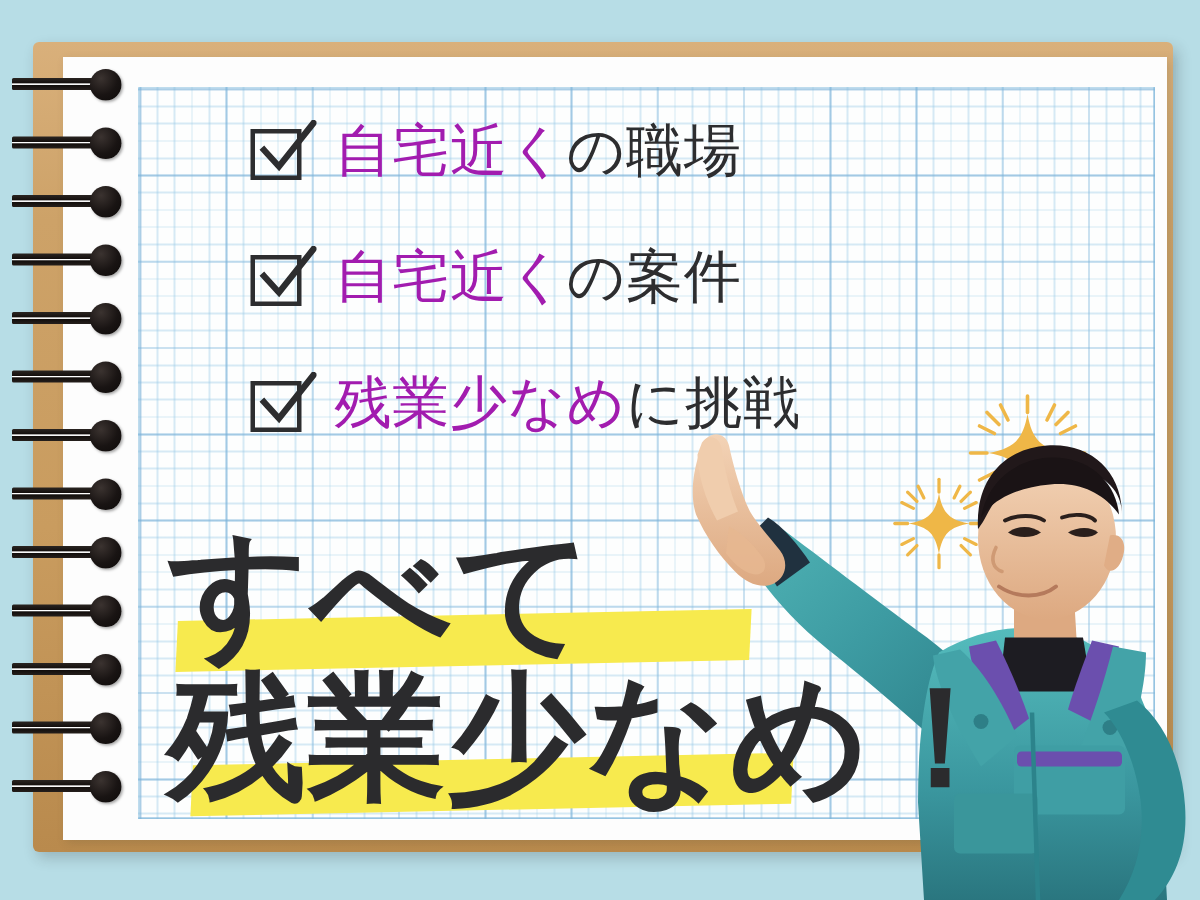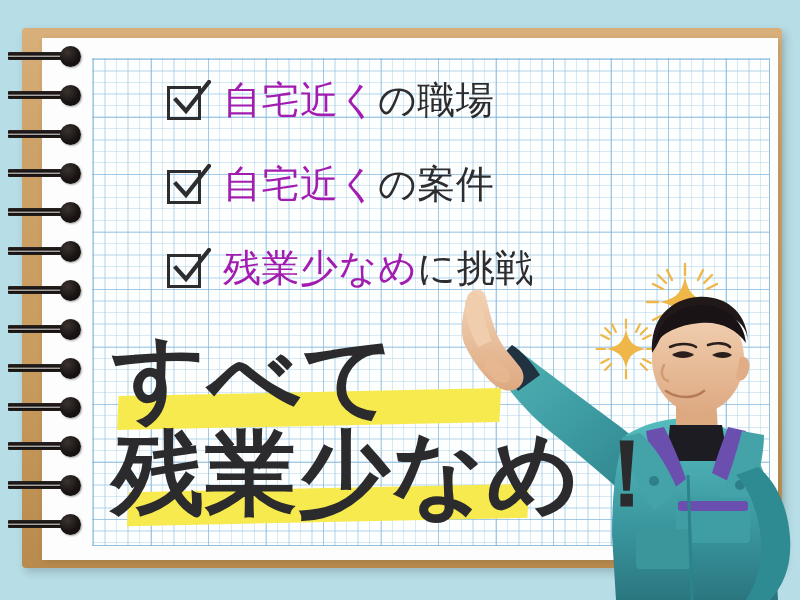--- a/index.html
+++ b/index.html
@@ -71,21 +71,21 @@
     font-size:38px;
     line-height:1.0;
     letter-spacing:.5px;
     white-space:nowrap;
     font-family:"DejaVu Sans","Liberation Sans",sans-serif;
   }
   .accent{ color:#a21caf; font-weight:normal; }
   .plain{ color:#2d2d2f; font-weight:400; }
 
   
-  #headline{ position:absolute; left:112px; top:330px; width:440px; }
+  #headline{ position:absolute; left:112px; top:348px; width:440px; }
   .headline-line{
     position:relative;
     font-size:92px;
     line-height:96px;
     font-weight:bold;
     color:#2b2b2d;
     letter-spacing:1px;
     white-space:nowrap;
     font-family:"DejaVu Sans","Liberation Sans",sans-serif;
   }

